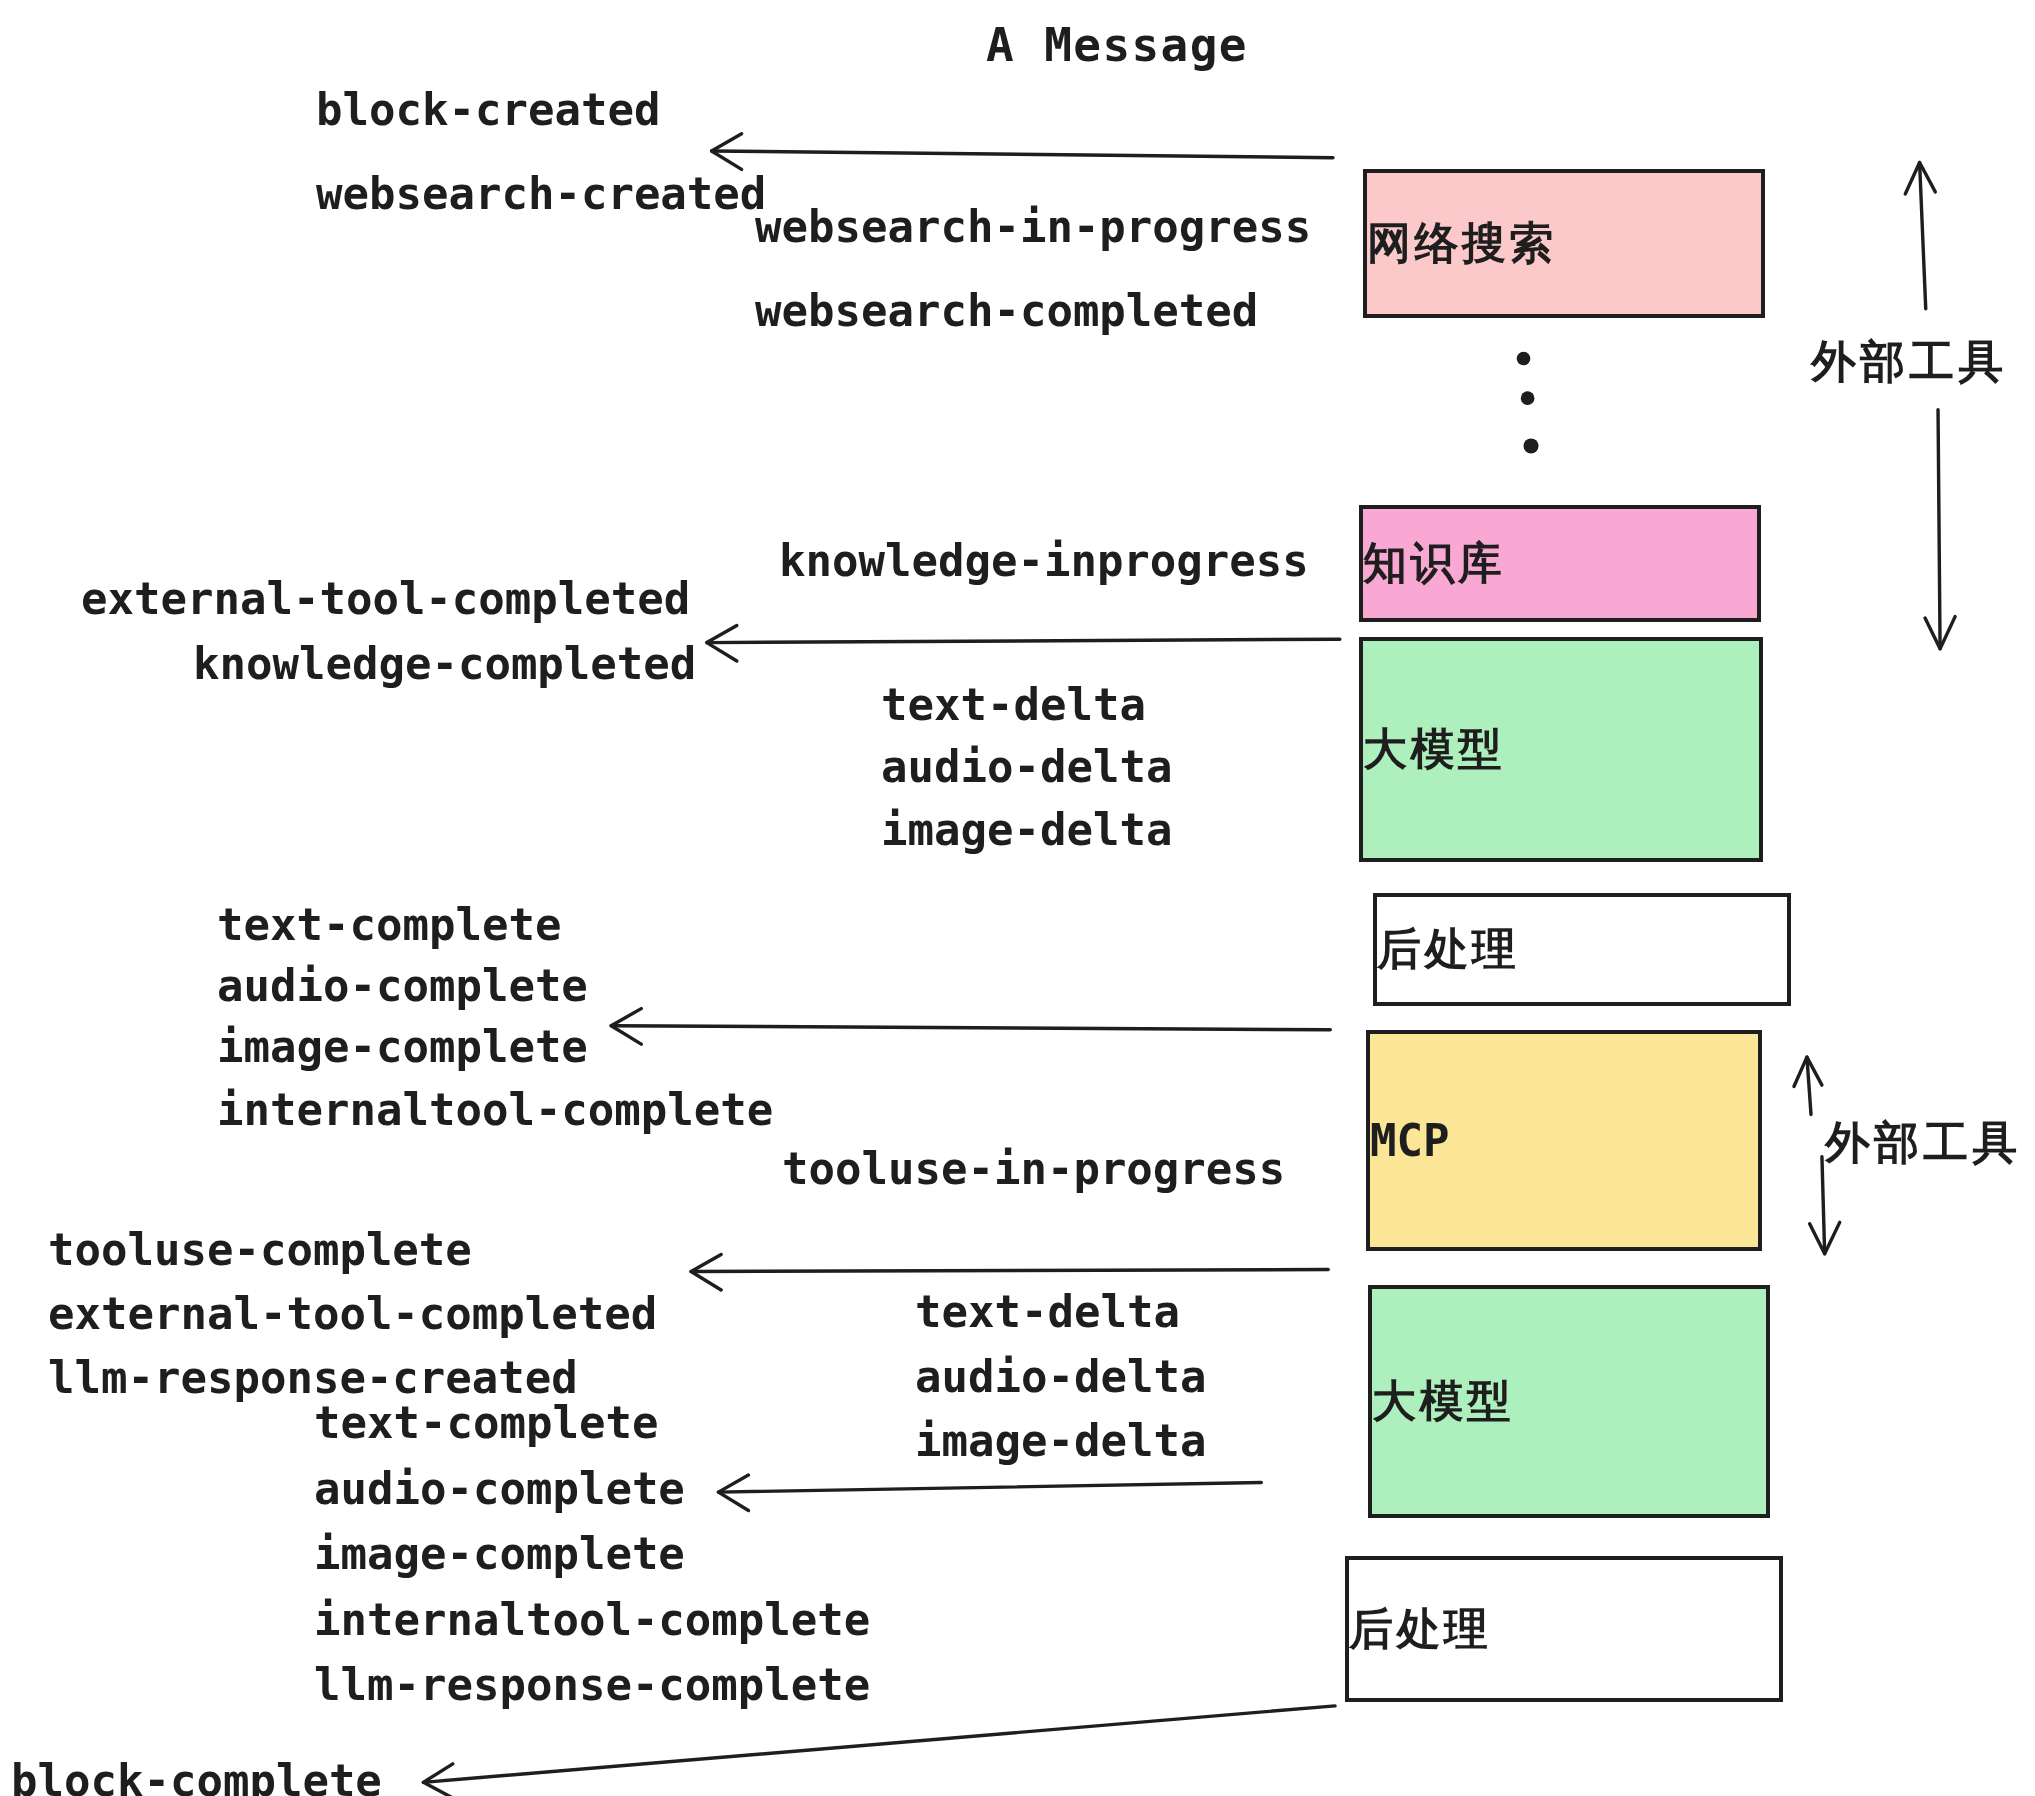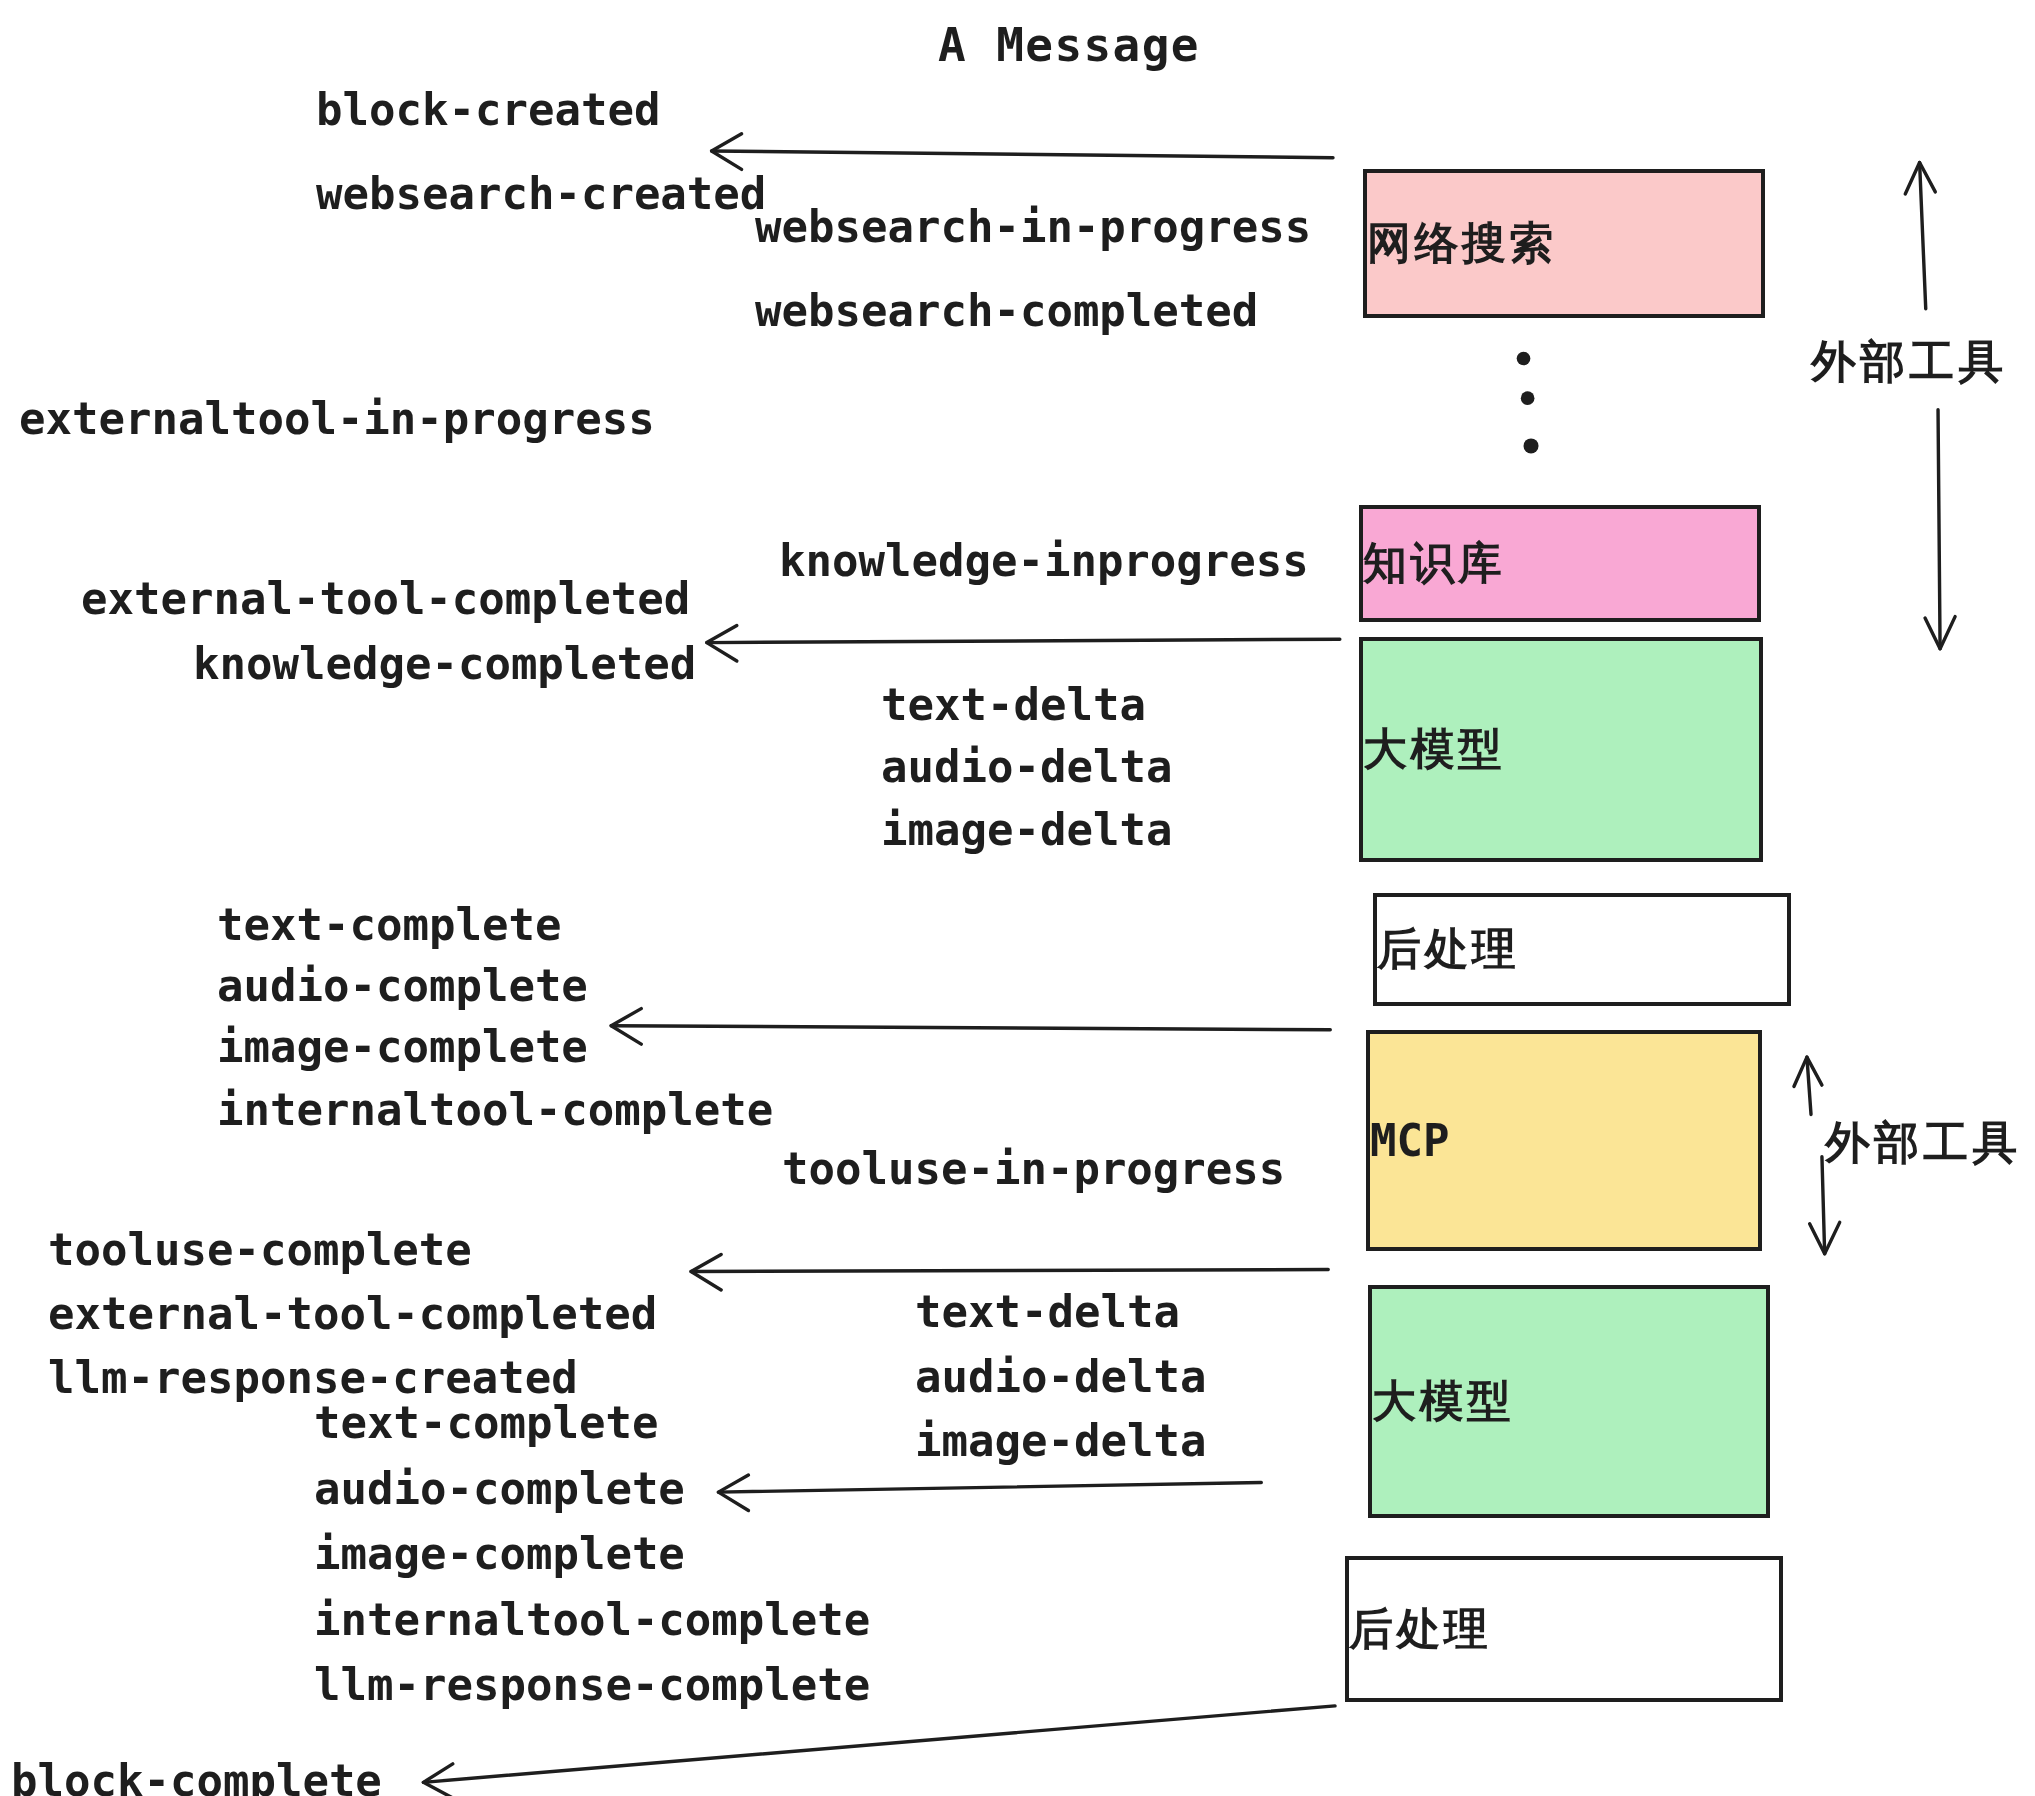--- a/index.html
+++ b/index.html
@@ -5,21 +5,21 @@
   html,body{margin:0;padding:0;background:#ffffff;}
   .canvas{
     position:relative;
     width:2035px;height:1796px;
     background:#ffffff;
     font-family:"DejaVu Sans Mono", monospace;
     color:#1e1e1e;
     overflow:hidden;
   }
   .title{
-    position:absolute;left:938px;top:18px;
+    position:absolute;left:986px;top:18px;
     font-size:46px;font-weight:bold;white-space:nowrap;
     letter-spacing:1.4px;
   }
   .ev{
     position:absolute;
     font-size:44px;font-weight:bold;line-height:1.05;
     white-space:nowrap;
   }
   .box{
     position:absolute;
@@ -55,21 +55,20 @@
 <body>
 
 <div class="canvas">
 
   <div class="title">A Message</div>
 
   <span class="ev" style="left:316px;top:87px">block-created</span>
   <span class="ev" style="left:316px;top:171px">websearch-created</span>
   <span class="ev" style="left:755px;top:204px">websearch-in-progress</span>
   <span class="ev" style="left:755px;top:288px">websearch-completed</span>
-  <span class="ev" style="left:19px;top:396px">externaltool-in-progress</span>
   <span class="ev" style="left:779px;top:538px">knowledge-inprogress</span>
   <span class="ev" style="left:81px;top:576px">external-tool-completed</span>
   <span class="ev" style="left:193px;top:641px">knowledge-completed</span>
   <span class="ev" style="left:881px;top:682px">text-delta</span>
   <span class="ev" style="left:881px;top:744px">audio-delta</span>
   <span class="ev" style="left:881px;top:807px">image-delta</span>
   <span class="ev" style="left:217px;top:902px">text-complete</span>
   <span class="ev" style="left:217px;top:963px">audio-complete</span>
   <span class="ev" style="left:217px;top:1024px">image-complete</span>
   <span class="ev" style="left:217px;top:1087px">internaltool-complete</span>

